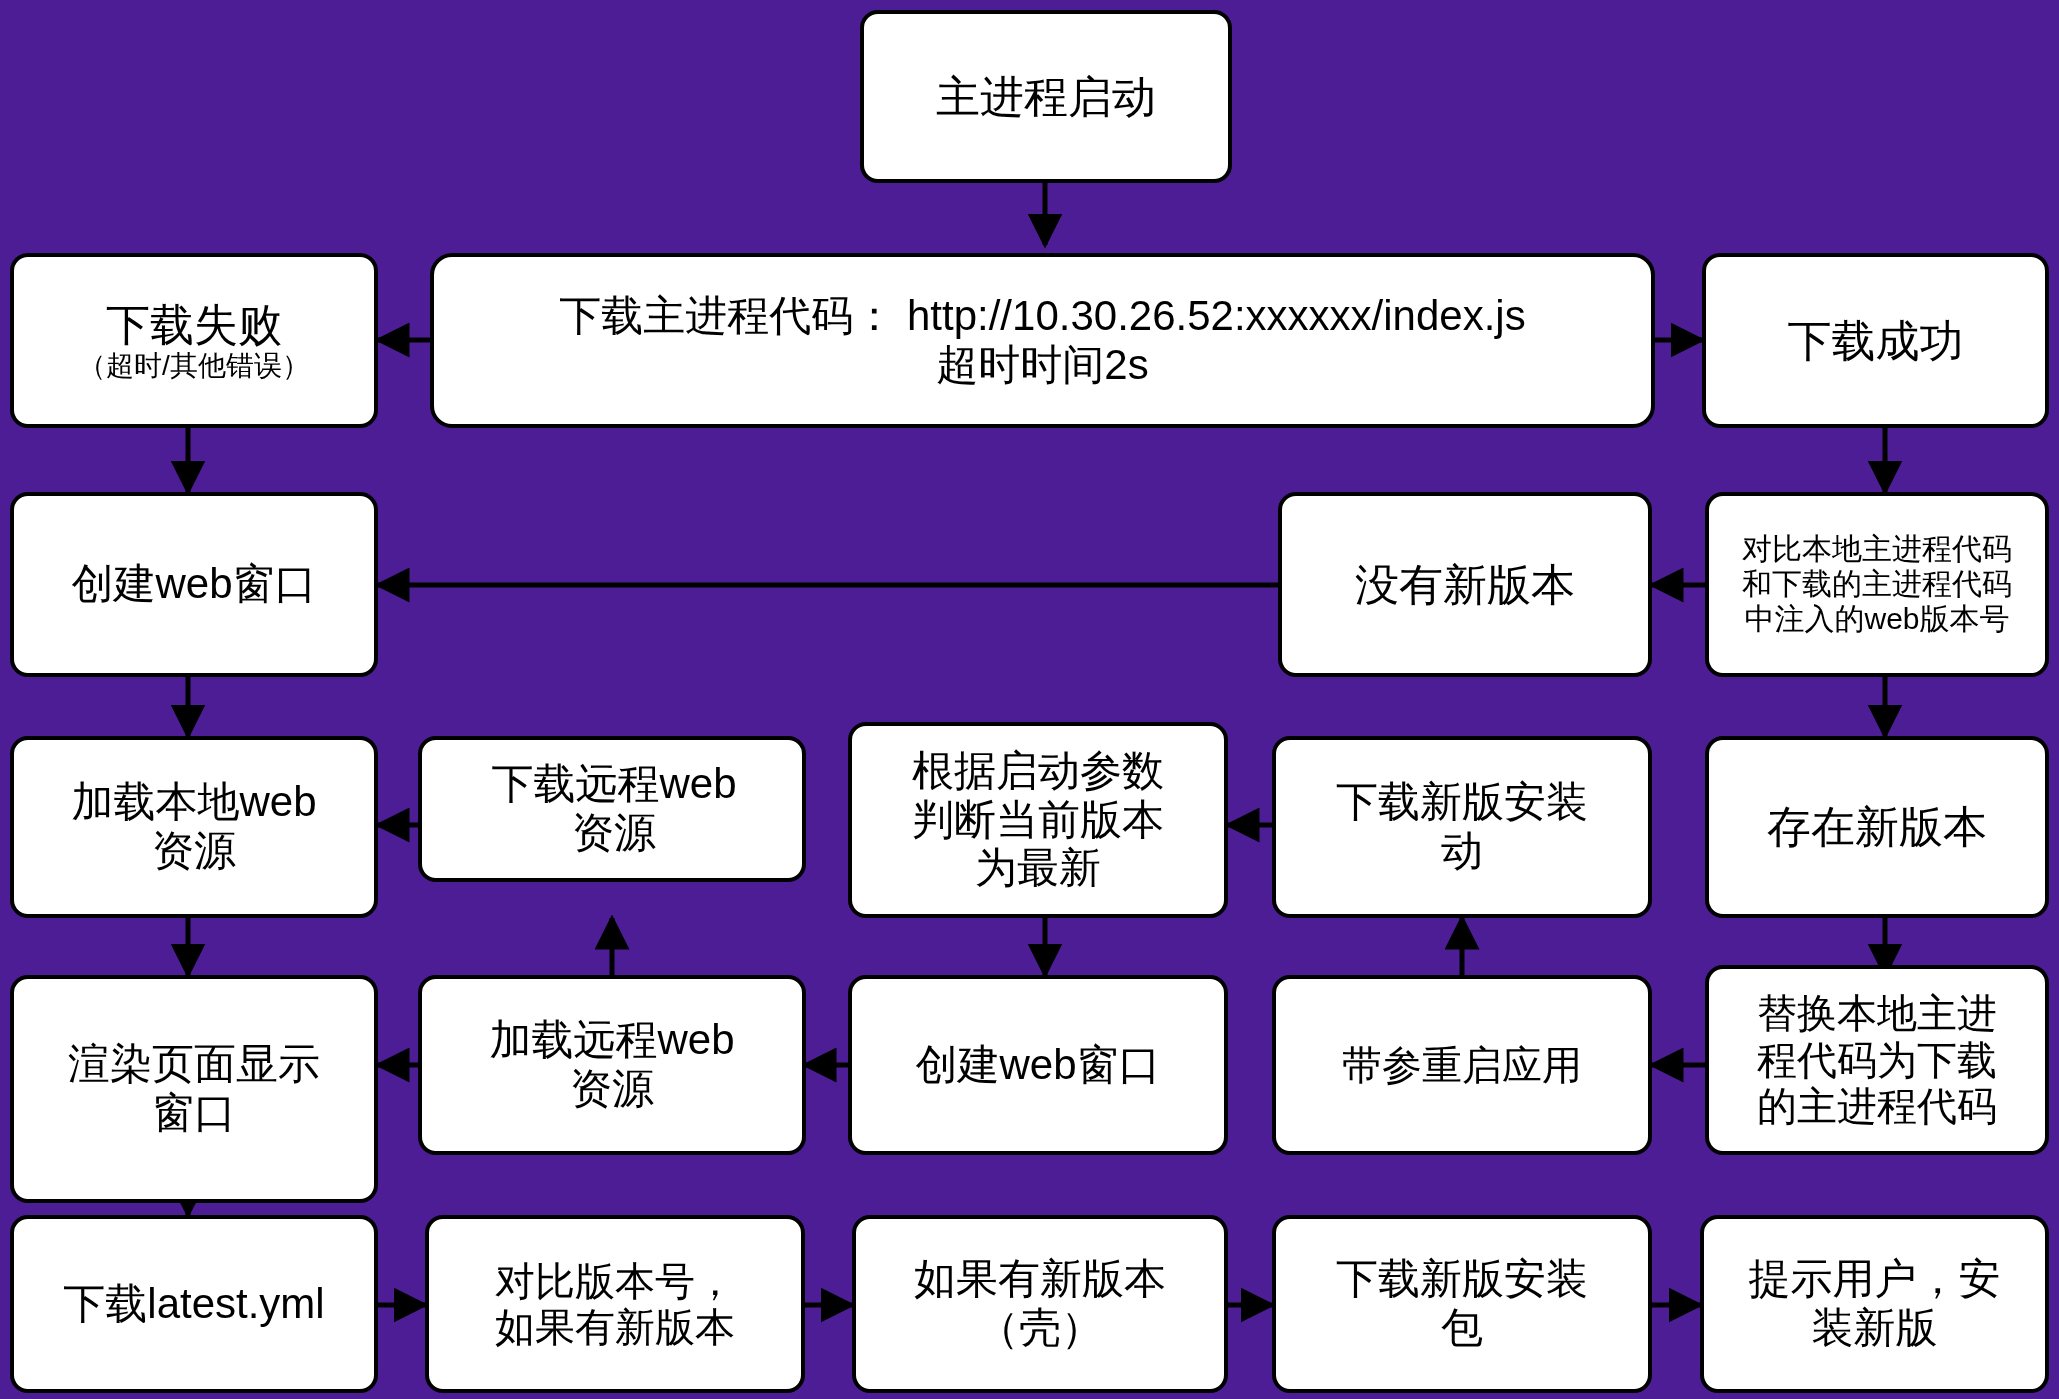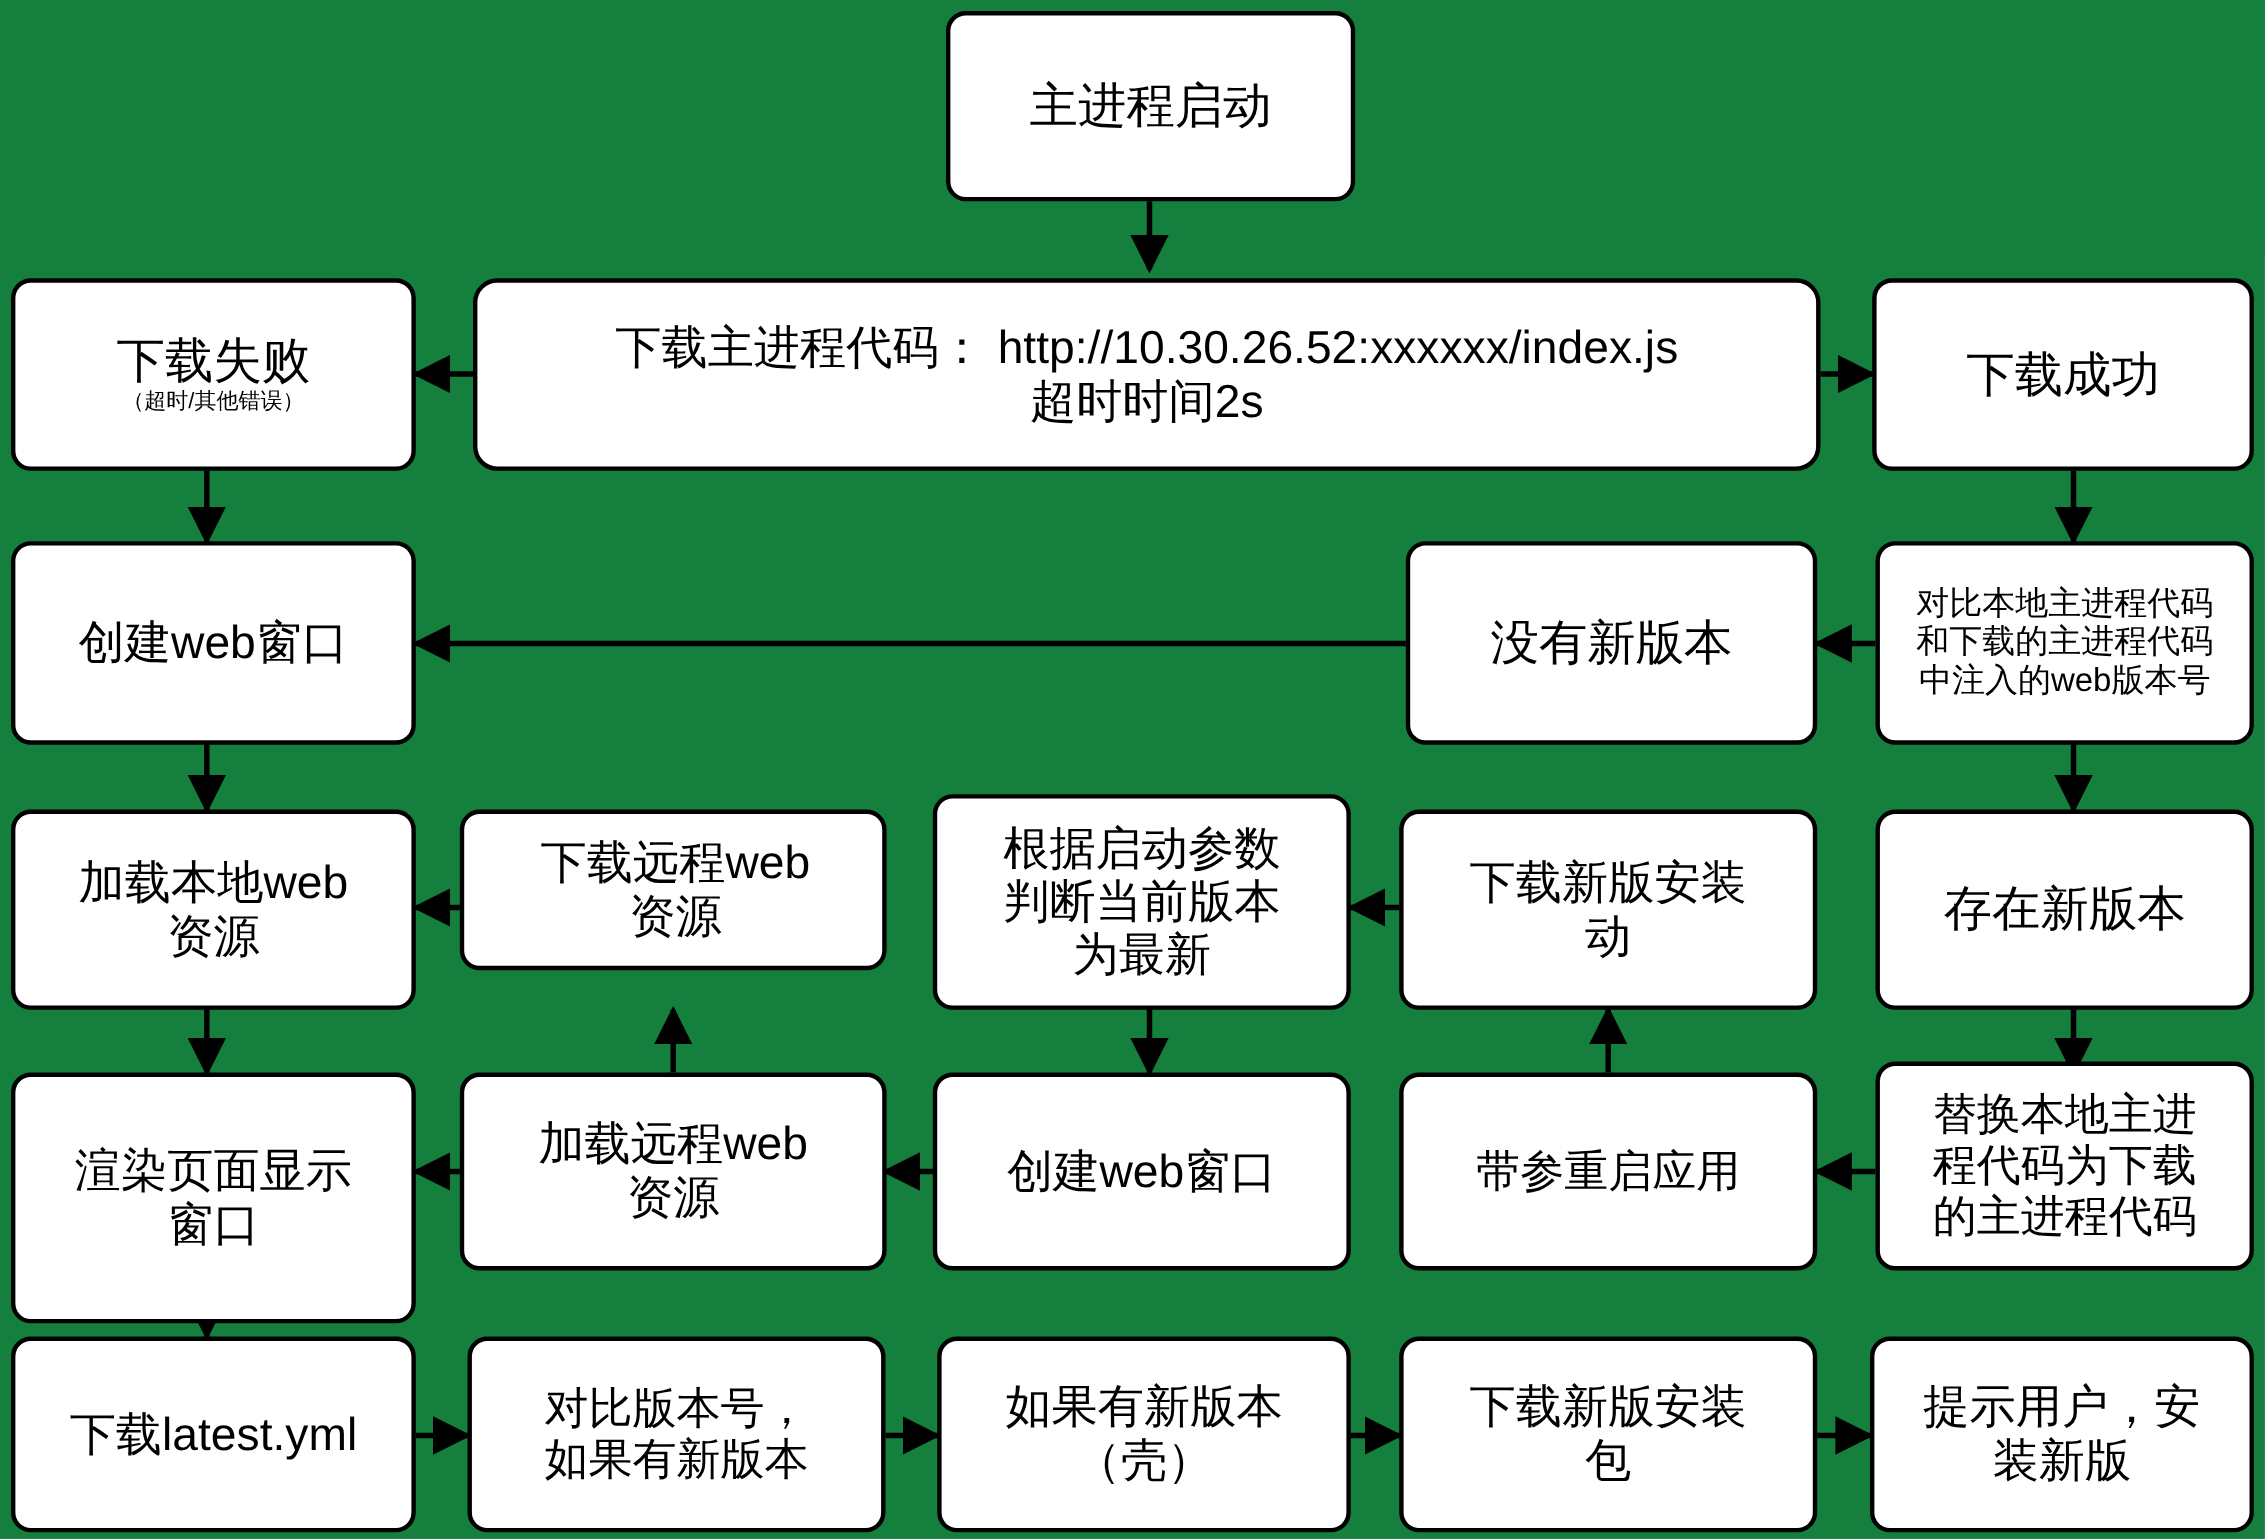--- a/index.html
+++ b/index.html
@@ -9,21 +9,21 @@
   }
   body {
     font-family: "Liberation Sans", "DejaVu Sans", sans-serif;
     color: #000000;
   }
   #canvas {
     position: relative;
     width: 2059px;
     height: 1399px;
     overflow: hidden;
-    background: #15803d;
+    background: #4c1d95;
   }
   .node {
     position: absolute;
     box-sizing: border-box;
     border: 4px solid #000000;
     border-radius: 18px;
     background: #ffffff;
     display: flex;
     align-items: center;
     justify-content: center;
@@ -33,21 +33,21 @@
     z-index: 2;
   }
   .node .label {
     display: block;
     white-space: pre-line;
   }
   .f40 { font-size: 40px; }
   .f42 { font-size: 42px; }
   .f44 { font-size: 44px; }
   .f30 { font-size: 30px; }
-  .sub { font-size: 20px; display: block; }
+  .sub { font-size: 28px; display: block; }
   svg.edges {
     position: absolute;
     left: 0;
     top: 0;
     width: 2059px;
     height: 1399px;
     z-index: 1;
     pointer-events: none;
   }
 </style>

